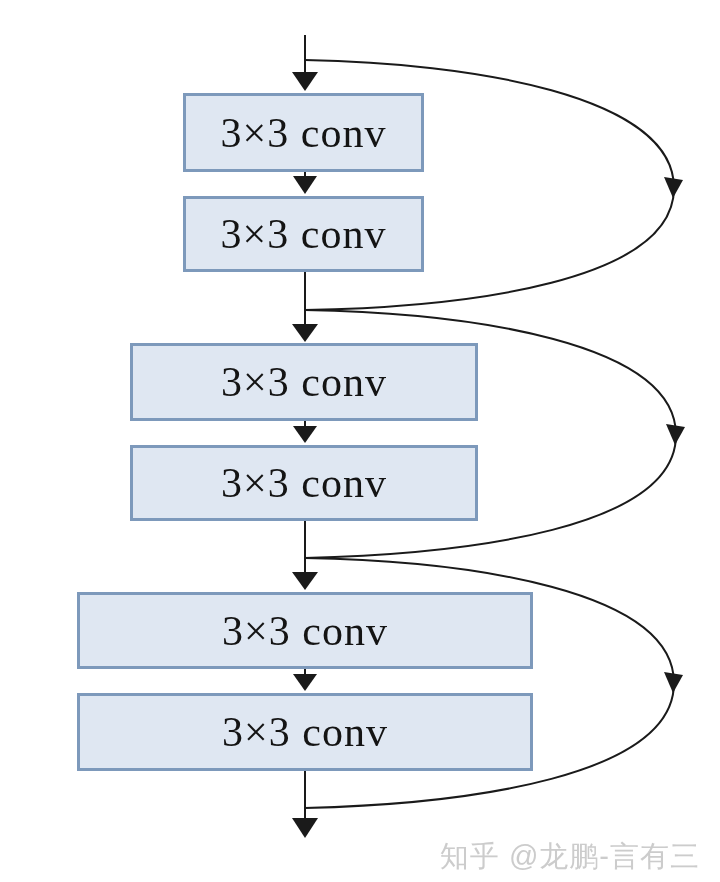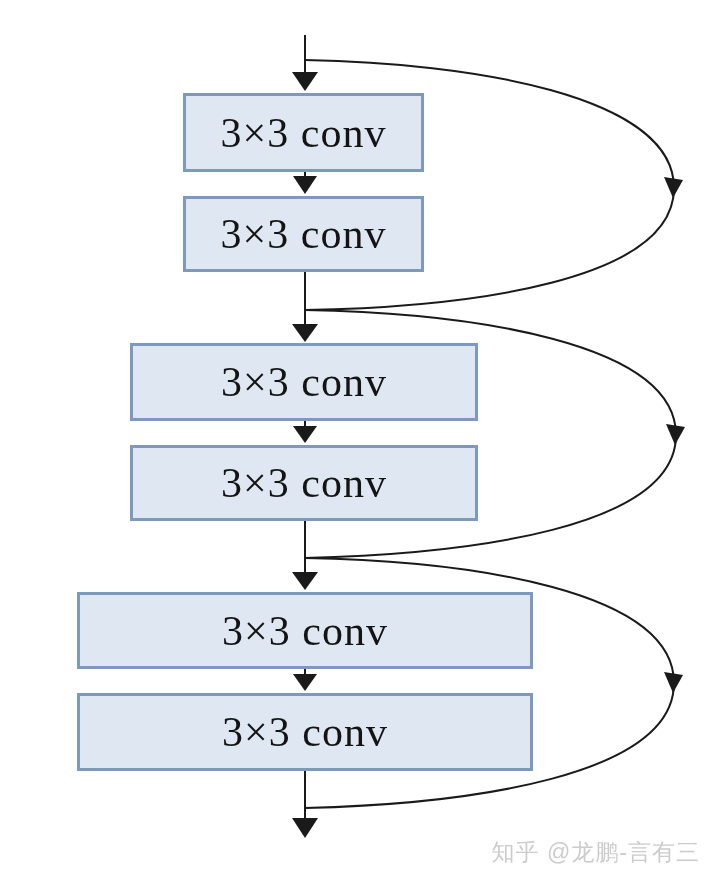--- a/index.html
+++ b/index.html
@@ -52,21 +52,21 @@
   .b1 { left: 183px; top:  93px; width: 241px; height: 79px; }
   .b2 { left: 183px; top: 196px; width: 241px; height: 76px; }
   .b3 { left: 130px; top: 343px; width: 348px; height: 78px; }
   .b4 { left: 130px; top: 445px; width: 348px; height: 76px; }
   .b5 { left:  77px; top: 592px; width: 456px; height: 77px; }
   .b6 { left:  77px; top: 693px; width: 456px; height: 78px; }
   .watermark {
     position: absolute;
     right: 20px;
     top: 837px;
-    font-size: 23px;
+    font-size: 29px;
     letter-spacing: 1px;
     color: var(--watermark);
     font-family: "Liberation Sans", "DejaVu Sans", sans-serif;
   }
 </style>
 </head>
 <body>
 
 <div class="canvas">
 

